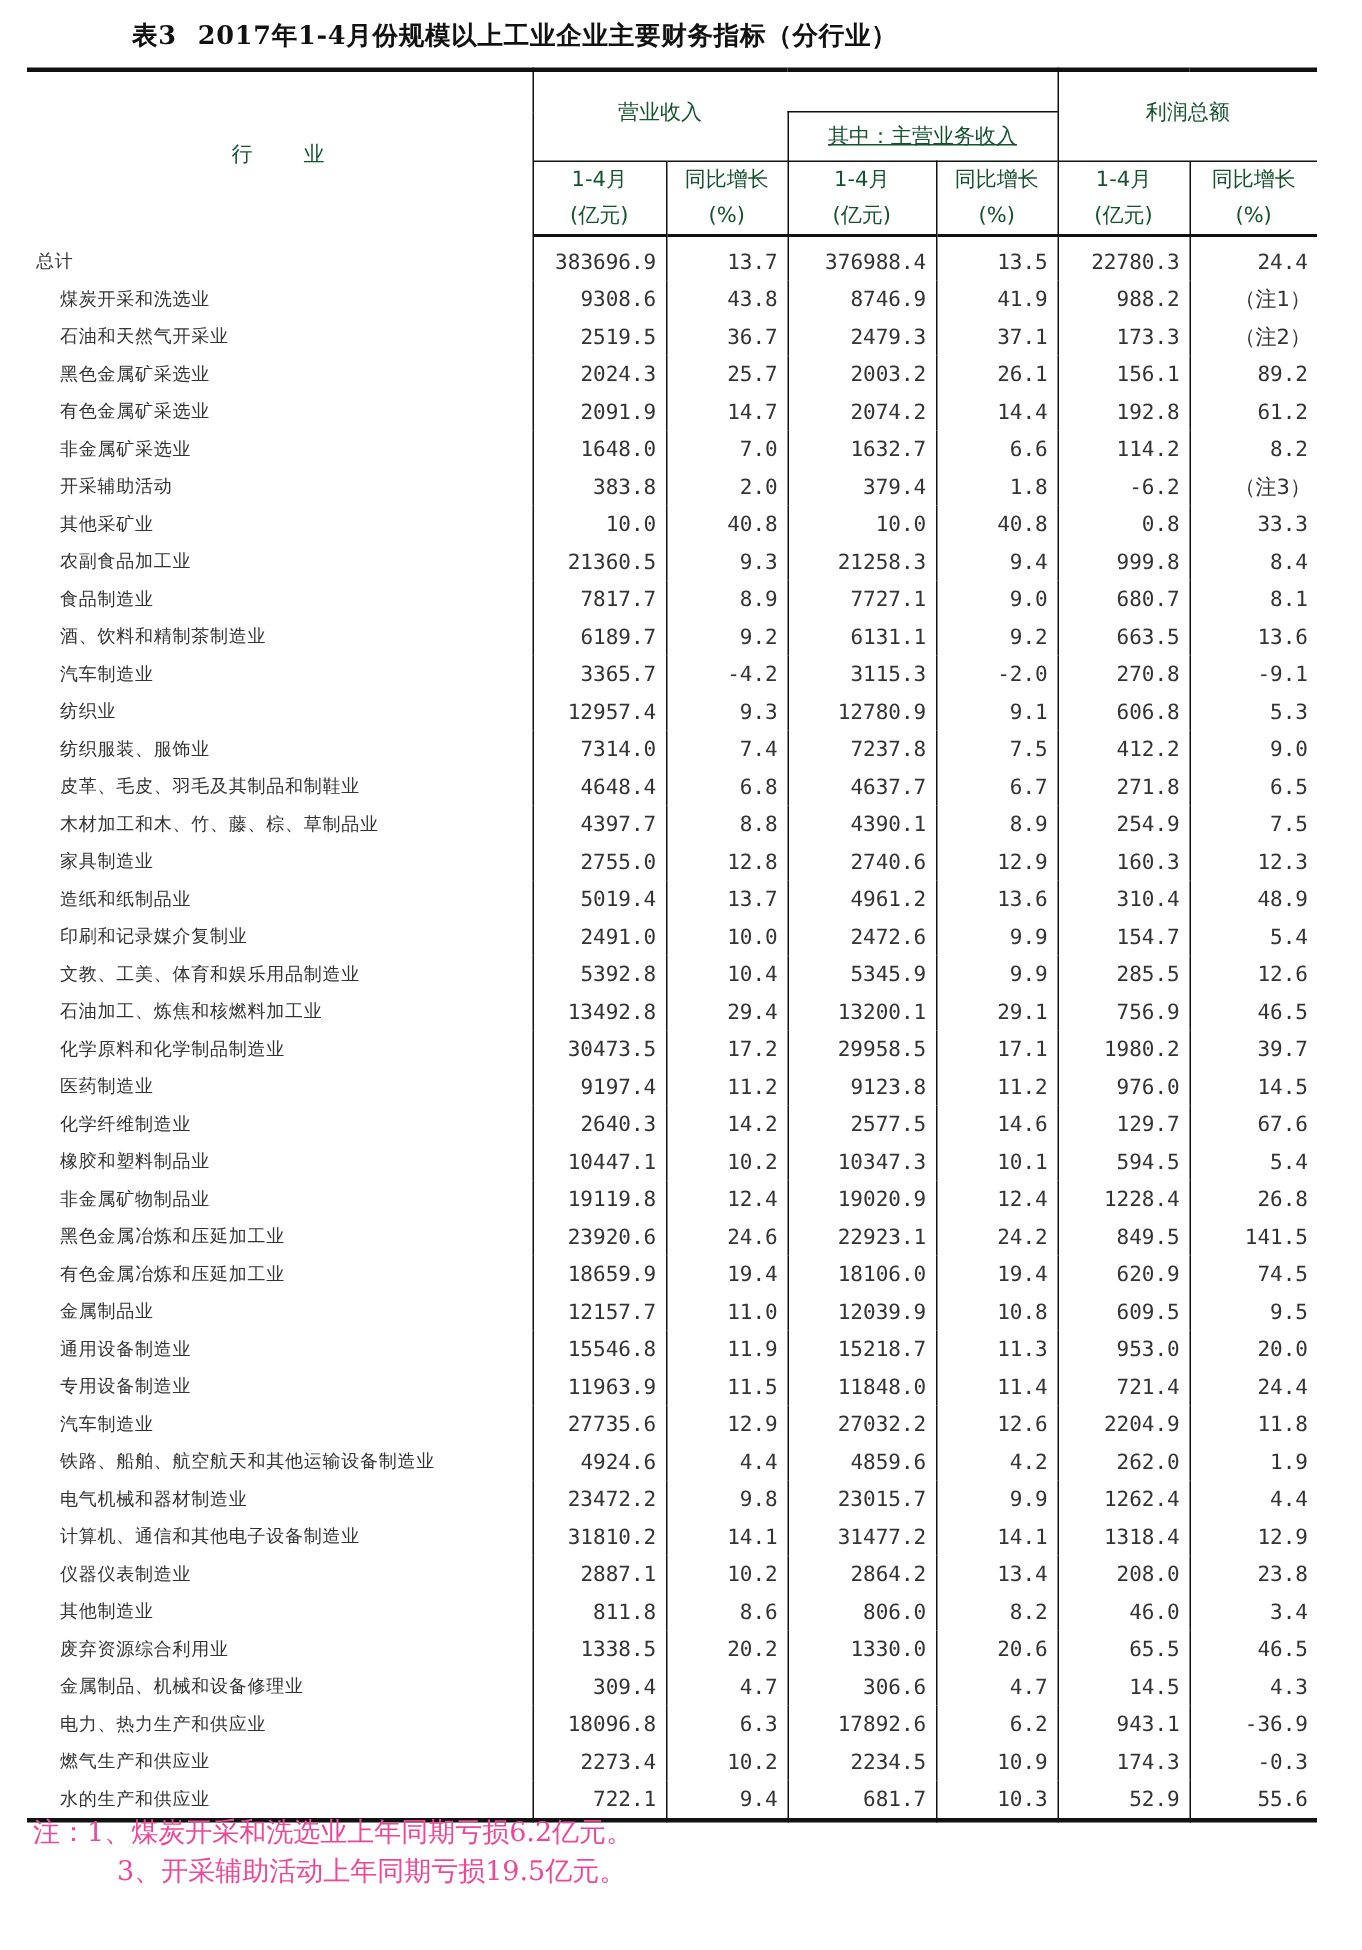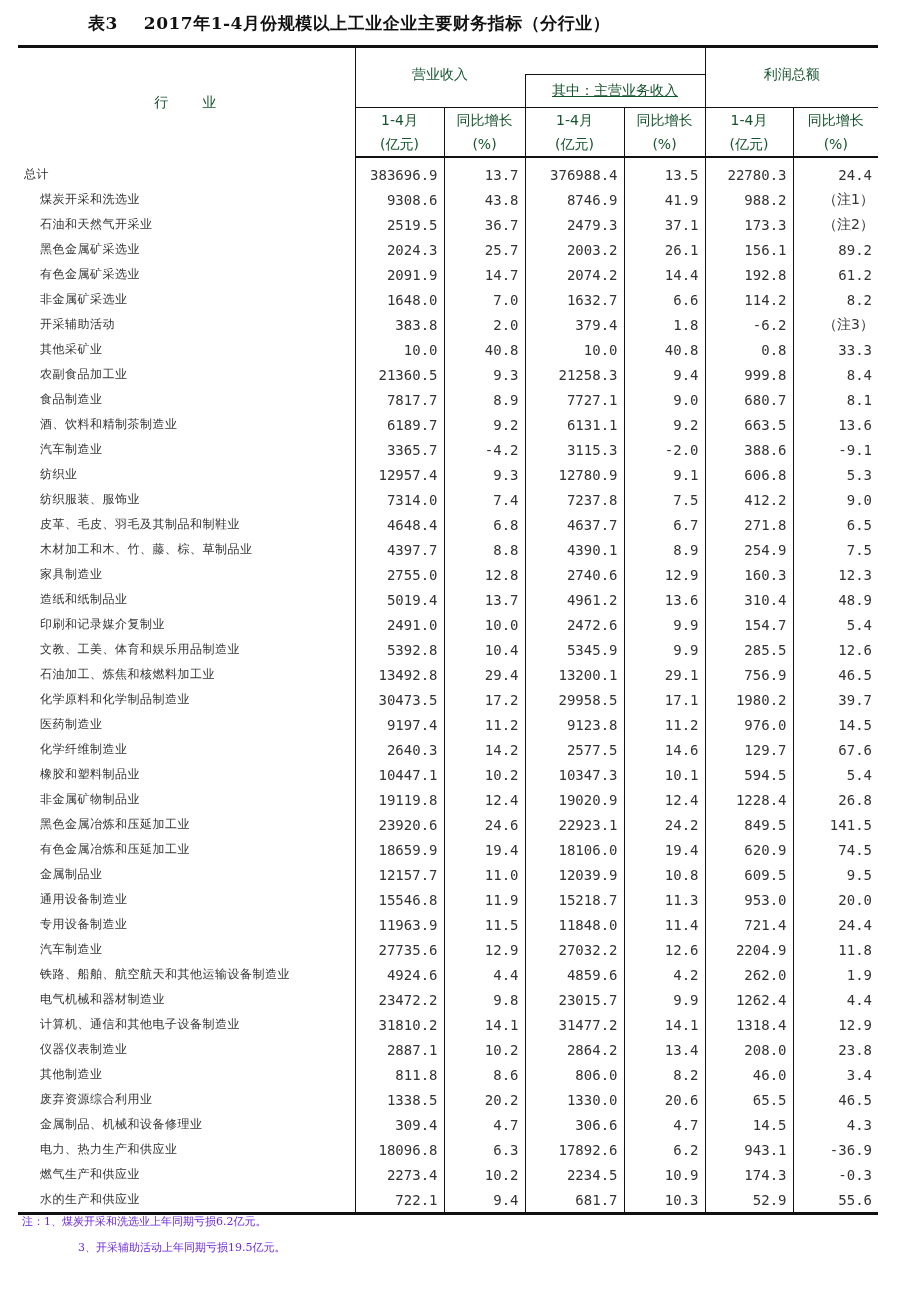--- a/index.html
+++ b/index.html
@@ -1,39 +1,39 @@
 <!DOCTYPE html>
 <html><head>
 <meta charset="utf-8">
 <style>
   html, body { margin:0; padding:0; background:#ffffff; }
   body { width:908px; height:1300px; position:relative; font-family:"DejaVu Serif", serif; color:#222; overflow:hidden; }
   .title { position:absolute; left:88px; top:12px; font-size:17px; font-weight:bold; font-family:"DejaVu Serif", serif; color:#111; letter-spacing:0.5px; white-space:nowrap; }
-  .title .tno { margin-right:26px; }
+  .title .tno { margin-right:14px; }
   table.main { position:absolute; left:18px; top:45px; width:860px; border-collapse:collapse; table-layout:fixed; }
   table.main col.c0 { width:337px; }
   table.main col.c1 { width:89px; }
   table.main col.c2 { width:81px; }
   table.main col.c3 { width:99px; }
   table.main col.c4 { width:81px; }
   table.main col.c5 { width:88px; }
   table.main col.c6 { width:85px; }
   table.main { border-top:3px solid #111; border-bottom:3px solid #111; }
   th { font-weight:normal; font-family:"DejaVu Sans", sans-serif; font-size:14px; color:#14532d; border-left:1px solid #111; padding:0; text-align:center; }
   th.first { border-left:none; }
   .hdr-top th { height:26px; }
   .hdr-grp { vertical-align:top; padding-top:18px !important; }
   .hdr-sub { border-top:1px solid #111; border-bottom:1px solid #111; height:32px;text-decoration:underline; }
   .hdr-unit th { border-top:1px solid #111; border-bottom:2px solid #111; height:48px; line-height:24px; font-size:14px; }
   td { font-family:"DejaVu Sans Mono", monospace; font-size:14px; color:#333; height:25px; padding:0 6px 0 0; text-align:right; border-left:1px solid #111; white-space:nowrap; }
   td.name { font-family:"DejaVu Sans", sans-serif; text-align:left; border-left:none; padding-left:22px; font-size:12px; letter-spacing:0.5px; }
   td.name.total { padding-left:6px; }
   td.note { text-align:right; font-family:"DejaVu Sans", sans-serif; padding-right:4px; }
   tr.first-row td { padding-top:4px; }
-  .notes { position:absolute; left:22px; top:1212px; font-family:"DejaVu Serif", serif; font-size:11px; color:#6d28d9; }
+  .notes { position:absolute; left:22px; top:1212px; font-family:"DejaVu Serif", serif; font-size:18px; color:#ec4899; }
   .notes div { height:26px; line-height:20px; white-space:nowrap; }
   .notes .indent { padding-left:56px; }
 </style>
 </head>
 <body>
 
 <div class="title">
   <span class="tno">表3</span><span>2017年1-4月份规模以上工业企业主要财务指标（分行业）</span>
 </div>
 
@@ -183,21 +183,21 @@
         <td>9.2</td>
         <td>663.5</td>
         <td>13.6</td>
       </tr>
       <tr>
         <td class="name">汽车制造业</td>
         <td>3365.7</td>
         <td>-4.2</td>
         <td>3115.3</td>
         <td>-2.0</td>
-        <td>388.6</td>
+        <td>270.8</td>
         <td>-9.1</td>
       </tr>
       <tr>
         <td class="name">纺织业</td>
         <td>12957.4</td>
         <td>9.3</td>
         <td>12780.9</td>
         <td>9.1</td>
         <td>606.8</td>
         <td>5.3</td>

